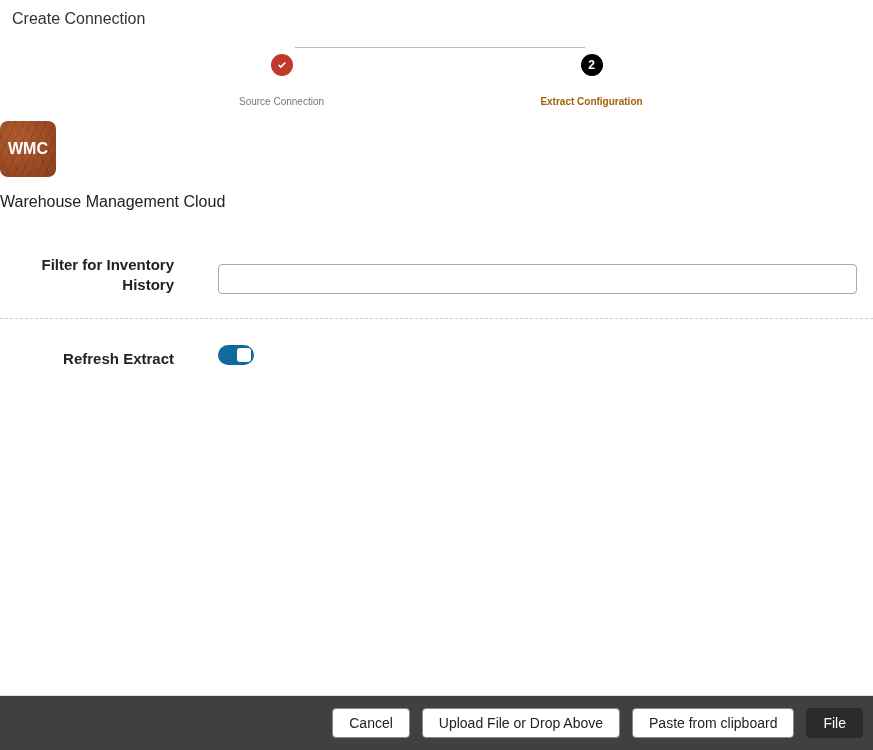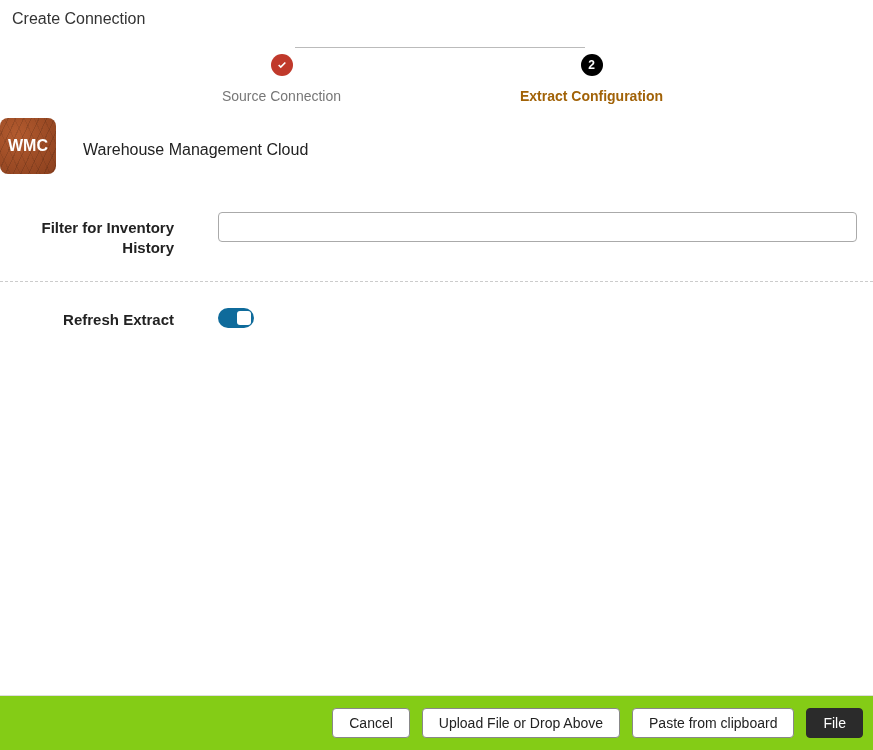--- a/index.html
+++ b/index.html
@@ -41,62 +41,60 @@
     justify-content: center;
     color: #fff;
     font-size: 12px;
     font-weight: 600;
     position: relative;
     z-index: 2;
   }
   .step-circle.done { background: #c0392b; }
   .step-circle.current { background: #000; }
   .step-label {
-    margin-top: 12px;
-    font-size: 14px;
+    margin-top: 20px;
+    font-size: 10px;
   }
   .step-label.muted { color: #777; }
   .step-label.active { color: #a16207; font-weight: 600; }
   .step-connector {
     position: absolute;
     top: 11px;
     height: 1px;
     background: #bbb;
     z-index: 1;
   }
   .connection-block {
     display: flex;
-    flex-direction: row;
-    align-items: center;
+    flex-direction: column;
     margin-top: 14px;
-    gap: 27px;
   }
   .wmc-tile {
     width: 56px;
     height: 56px;
     border-radius: 8px;
     background:
       repeating-linear-gradient(115deg, rgba(0,0,0,0.12) 0px, rgba(0,0,0,0.12) 1px, transparent 1px, transparent 7px),
       repeating-linear-gradient(65deg, rgba(0,0,0,0.08) 0px, rgba(0,0,0,0.08) 1px, transparent 1px, transparent 9px),
       radial-gradient(circle at 30% 30%, #b35b2f, #8a3f1d);
     display: flex;
     align-items: center;
     justify-content: center;
     color: #fff;
     font-weight: 600;
     font-size: 16px;
   }
   .conn-title {
-    margin-top: 8px;
+    margin-top: 16px;
     font-size: 16px;
     color: #222;
   }
   .form-row {
     display: flex;
-    align-items: flex-start;
+    align-items: flex-end;
     margin-top: 30px;
     padding: 8px 8px 0 0;
     gap: 26px;
   }
   .form-label {
     width: 192px;
     text-align: right;
     padding-right: 18px;
     padding-top: 6px;
     font-size: 15px;
@@ -142,21 +140,21 @@
   .footer {
     position: absolute;
     bottom: 0;
     left: 0;
     right: 0;
     border-top: 1px solid #ddd;
     padding: 12px 10px;
     display: flex;
     justify-content: flex-end;
     gap: 12px;
-    background: #84cc16;
+    background: #404040;
   }
   .btn {
     height: 30px;
     padding: 0 16px;
     border: 1px solid #888;
     background: #fff;
     border-radius: 4px;
     font-size: 14px;
     cursor: pointer;
     color: #222;

